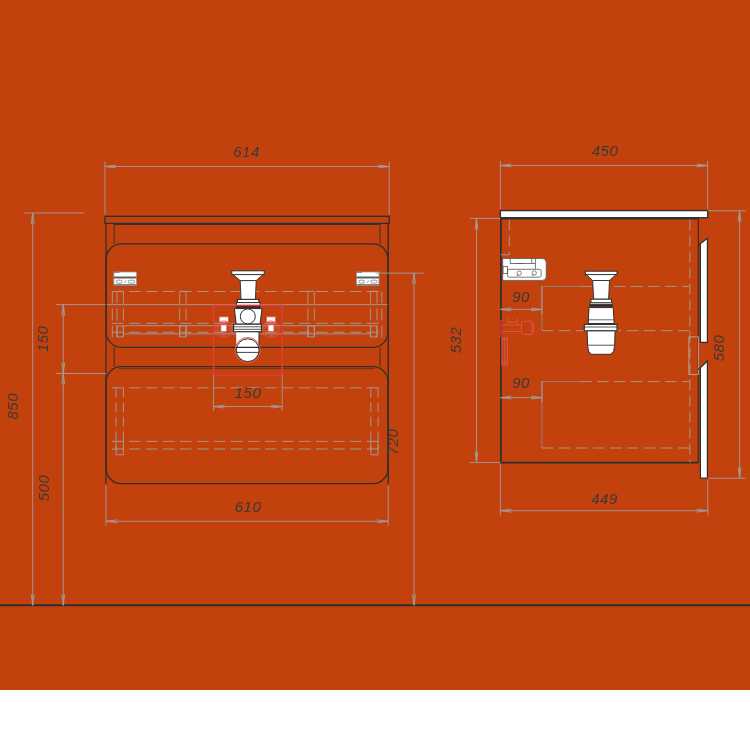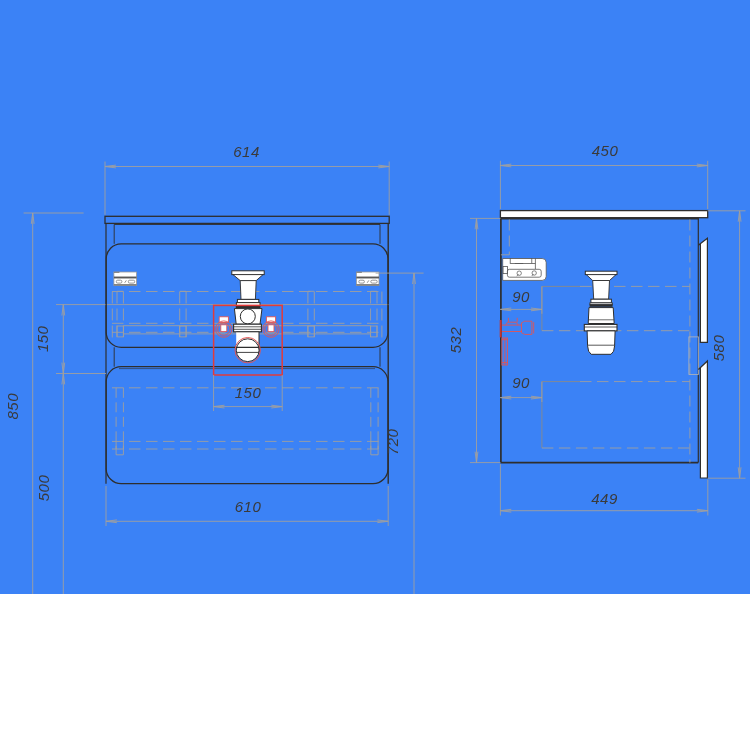--- a/index.html
+++ b/index.html
@@ -1,16 +1,16 @@
 <!DOCTYPE html>
 <html><head>
 <meta charset="utf-8">
 <style>
   html,body{margin:0;padding:0;background:#ffffff;}
-  .wrap{width:750px;height:594px;position:relative;background:#3b82f6;overflow:hidden;will-change:transform;}
+  .wrap{width:750px;height:690px;position:relative;background:#c2410c;overflow:hidden;will-change:transform;}
   svg{display:block;}
   text{font-family:"Liberation Sans", sans-serif;font-style:italic;fill:#3a3a3a;opacity:0.999;}
 </style>
 </head>
 <body>
 <div class="wrap">
 <svg width="750" height="750" viewBox="0 0 750 750">
 
 <line x1="0" y1="605.3" x2="750" y2="605.3" stroke="#2e2e2e" stroke-width="2.0" stroke-linecap="butt"></line>
 

